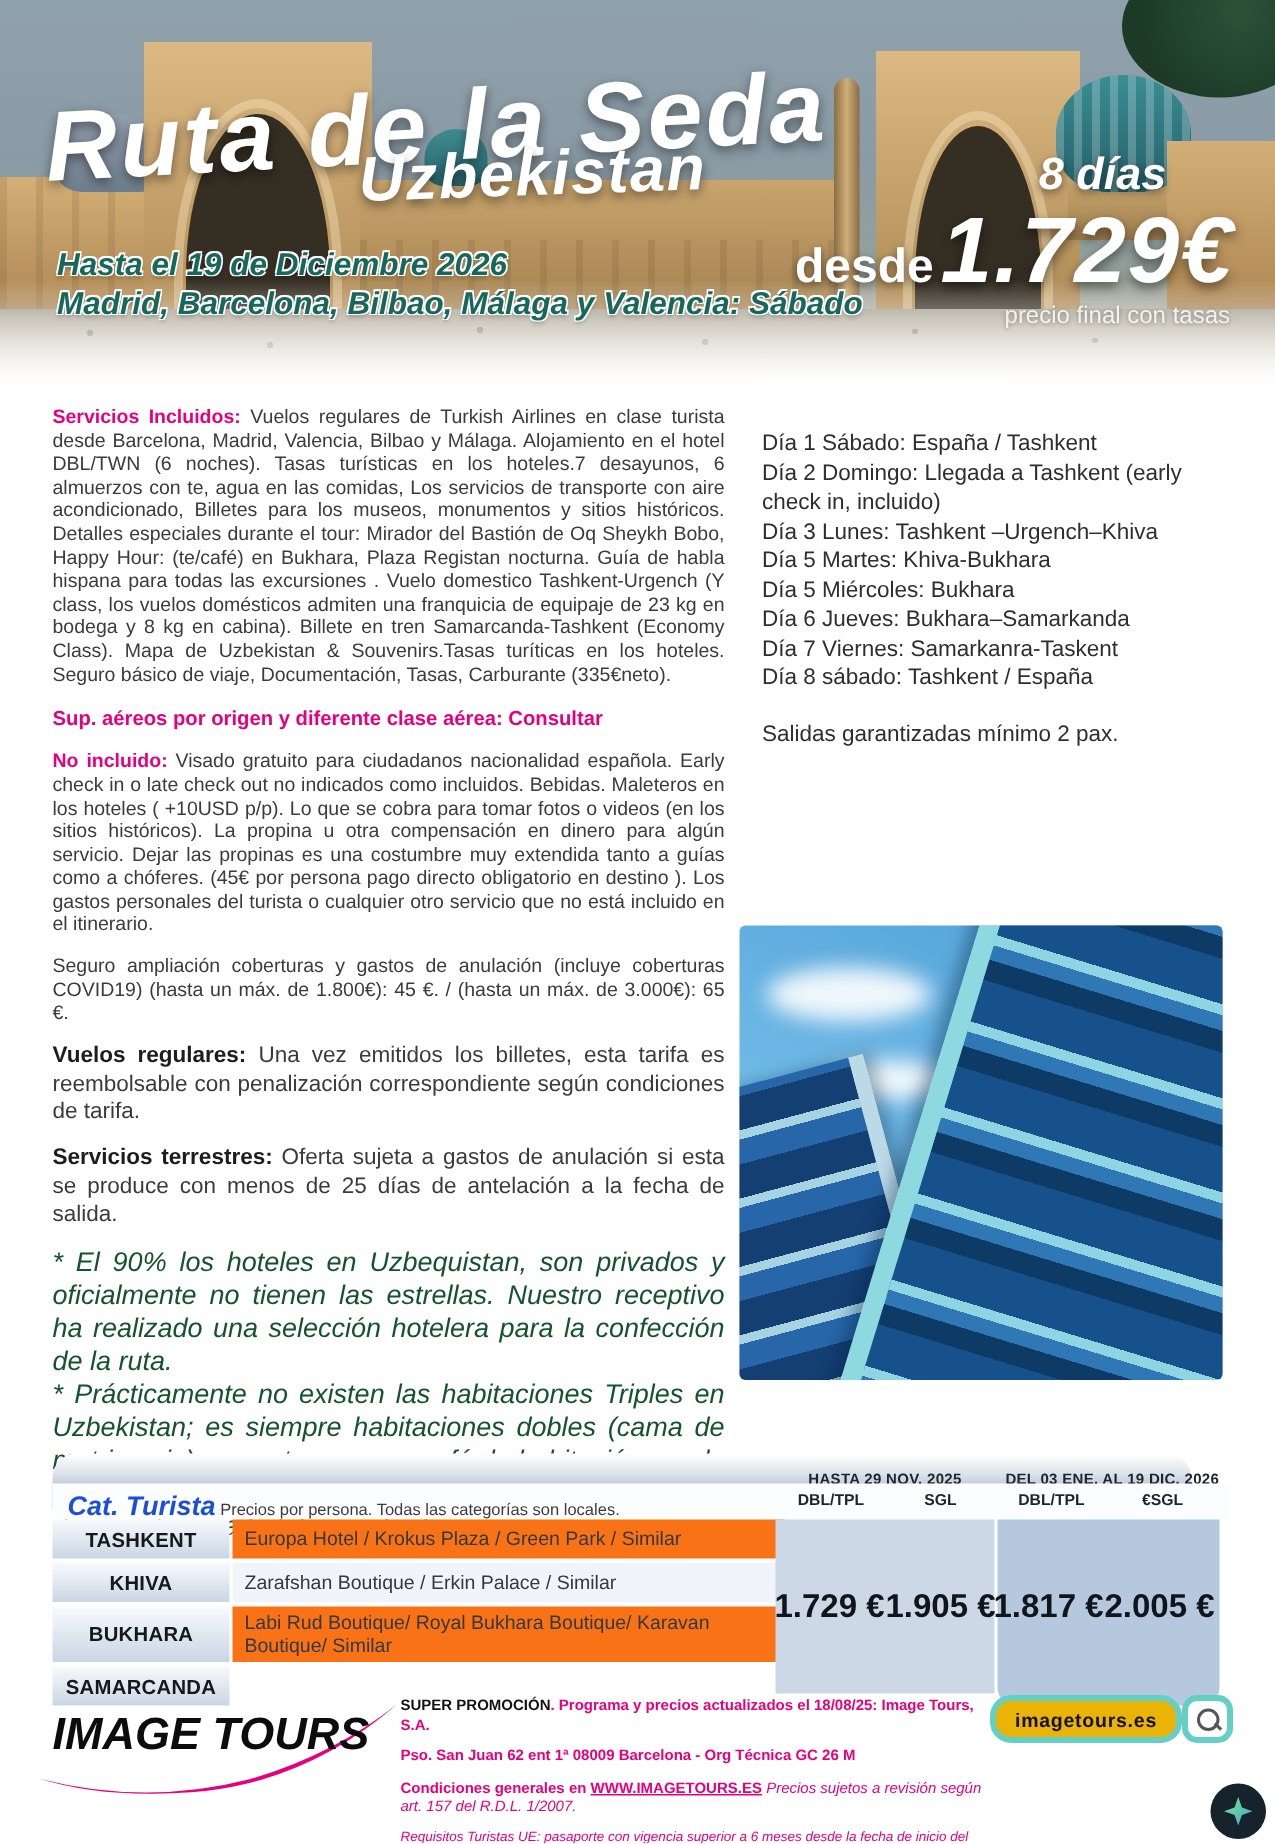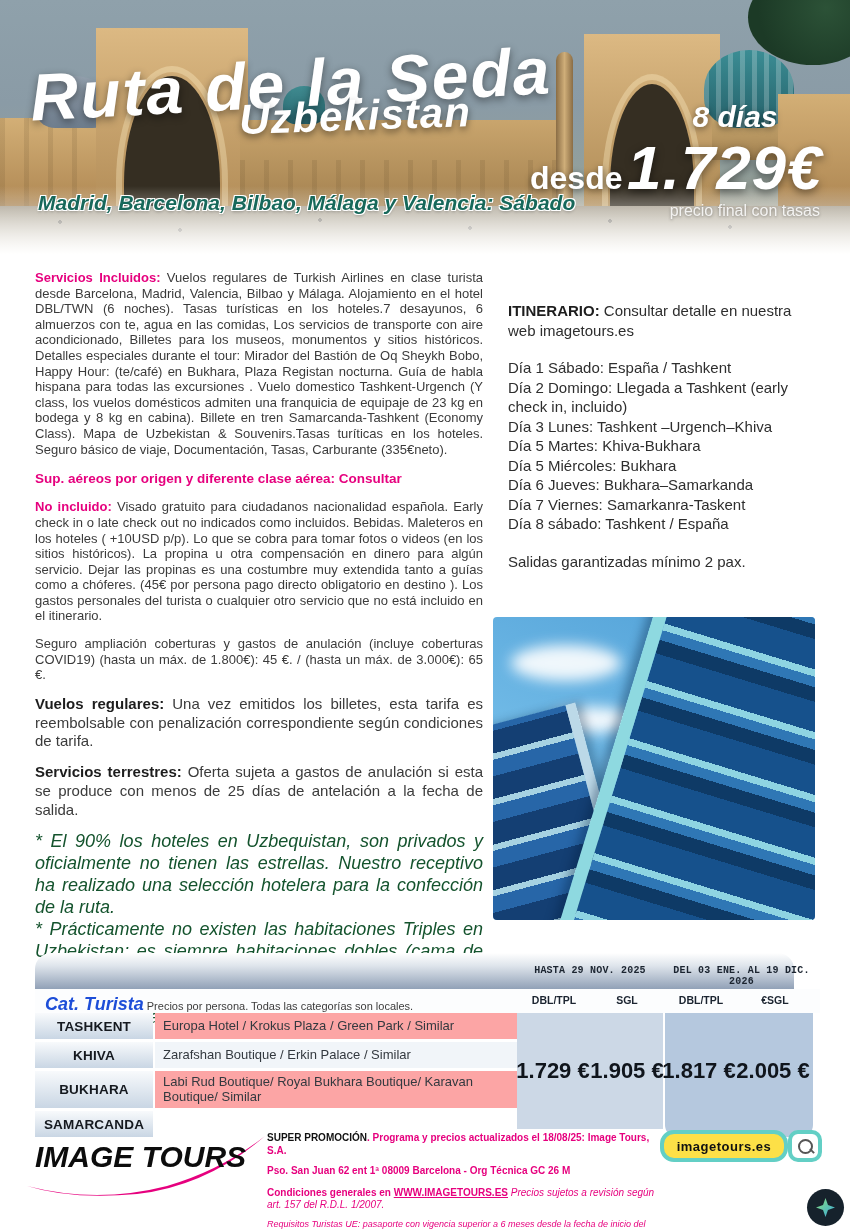--- a/index.html
+++ b/index.html
@@ -93,42 +93,42 @@
   .photo-dome{left:105px;bottom:50px;width:160px;height:95px;border-radius:50% 50% 8% 8%;
       background:linear-gradient(180deg,#8cc0dd,#3a76ad);}
   .photo-dome-pat{inset:6px;border-radius:inherit;
       background:repeating-linear-gradient(45deg,rgba(20,60,110,.5) 0 8px,transparent 8px 22px),
                  repeating-linear-gradient(-45deg,rgba(20,60,110,.5) 0 8px,transparent 8px 22px);}
   .brick{right:14px;bottom:-16px;width:100px;height:130px;transform:rotate(9deg);
       background:linear-gradient(180deg,#cfb68e,#b59a6f);}
 
   
   .pricing{position:absolute;left:35px;top:953px;width:785px;height:182px;font-family:"Liberation Sans",sans-serif;}
-  .band{position:absolute;left:0;top:0;width:759px;height:36px;border-radius:16px 16px 0 0;
-        background:linear-gradient(180deg,#ffffff 0%,#dfe5ec 35%,#91a1b7 100%);font-family:Liberation Mono, monospace;}
+  .band{position:absolute;left:0;top:16px;width:759px;height:36px;border-radius:16px 16px 0 0;
+        background:linear-gradient(180deg,#ffffff 0%,#dfe5ec 35%,#91a1b7 100%);}
   .period{position:absolute;top:12px;font-size:10px;font-weight:700;color:#1b2430;text-align:center;letter-spacing:.2px;}
   .period1{left:480px;width:150px;}
   .period2{left:628px;width:157px;}
   .hdr-row{position:absolute;left:0;top:36px;width:785px;height:24px;background:#fcfdfe;}
   .cat{position:absolute;left:10px;top:5px;font-size:11px;color:#3c3c3c;}
   .cat b{font-size:18px;color:#1d4ed8;font-style:italic;}
   .colhead{position:absolute;top:5px;width:90px;text-align:center;font-size:10.5px;font-weight:700;color:#1b2430;}
   .ch1{left:474px;} .ch2{left:547px;} .ch3{left:621px;} .ch4{left:695px;}
   .tbl-body{position:absolute;left:0;top:60px;width:785px;height:122px;}
   .panel{position:absolute;top:0;}
   .panel1{left:482px;width:146px;height:116px;background:#ccd8e6;}
   .panel2{left:630px;width:148px;height:124px;background:#b5c8de;border-radius:0 0 12px 12px;}
   .price{position:absolute;top:58px;transform:translate(-50%,-50%);font-size:22px;font-weight:700;color:#10151c;white-space:nowrap;}
   .pr1{left:518px;} .pr2{left:592px;} .pr3{left:664px;} .pr4{left:738px;}
   .p-row{display:flex;margin-bottom:3px;}
   .p-city{width:118px;display:flex;align-items:center;justify-content:center;
       font-size:13.5px;font-weight:700;color:#15191f;letter-spacing:.2px;
       background:linear-gradient(180deg,#f8fafc,#c9d6e4);}
   .p-hotels{width:352px;margin-left:2px;display:flex;align-items:center;padding:2px 8px;
-      font-size:13px;color:#33393f;background:#fca5a5;line-height:1.15;}
+      font-size:13px;color:#33393f;background:#f97316;line-height:1.15;}
   .p-row:nth-child(even) .p-hotels{background:#f1f5f9;}
   .r1{height:26px;} .r2{height:26px;} .r3{height:37px;} .r4{height:26px;}
 
   
   .logo{position:absolute;left:33px;top:1134px;width:230px;height:70px;}
   .logo-text{position:absolute;left:2px;top:6px;font-size:30px;font-weight:800;font-style:italic;
       color:#0c0c0c;letter-spacing:0;white-space:nowrap;}
   .logo-swoosh{position:absolute;left:-6px;top:0;}
 
   .f-text{position:absolute;left:267px;top:1132px;width:390px;font-size:10px;line-height:1.25;}
@@ -136,21 +136,21 @@
   .f-promo-label{font-weight:700;color:#111;}
   .f-promo-text{color:#e6007e;font-weight:600;}
   .f-address{margin-bottom:9px;color:#e6007e;font-weight:600;}
   .f-cond{margin-bottom:6px;color:#e6007e;}
   .f-cond-label{font-weight:700;}
   .f-cond-link{font-weight:700;text-decoration:underline;color:#e6007e;}
   .f-cond-text{font-style:italic;}
   .f-legal{font-size:9px;font-style:italic;color:#e6007e;line-height:1.35;}
 
   .searchbar{position:absolute;left:660px;top:1130px;width:162px;height:34px;}
-  .search-pill{position:absolute;left:0;top:0;width:120px;height:24px;background:#fde047;
+  .search-pill{position:absolute;left:0;top:0;width:120px;height:24px;background:#eab308;
       border:4px solid #63cfc5;border-radius:14px;display:flex;align-items:center;justify-content:center;
       font-size:13px;font-weight:700;color:#111;letter-spacing:.5px;}
   .search-btn{position:absolute;left:128px;top:0;width:26px;height:24px;background:#fff;
       border:4px solid #63cfc5;border-radius:10px;display:flex;align-items:center;justify-content:center;cursor:pointer;}
   .mag{position:relative;width:11px;height:11px;border:2px solid #555;border-radius:50%;}
   .mag::after{content:"";position:absolute;left:9px;top:9px;width:6px;height:2px;background:#555;transform:rotate(45deg);}
 
   .fab{position:absolute;left:807px;top:1189px;width:37px;height:37px;border-radius:50%;
       background:#16222c;display:flex;align-items:center;justify-content:center;cursor:pointer;}
   .fab-star{width:19px;height:19px;background:linear-gradient(135deg,#8ae07b,#37a8df);
@@ -190,20 +190,21 @@
     <div class="hero-fade"></div>
 
     <h1 class="hero-title">Ruta de la Seda</h1>
     <div class="hero-sub">Uzbekistan</div>
     <div class="hero-days">8 días</div>
     <div class="hero-price-row">
       <span class="desde">desde</span>
       <span class="precio">1.729€</span>
     </div>
     <div class="hero-price-note">precio final con tasas</div>
+    <div class="hero-validity">Hasta el 19 de Diciembre 2026</div>
     <div class="hero-departures">Madrid, Barcelona, Bilbao, Málaga y Valencia: Sábado</div>
   </header>
 
   <section class="left-col">
     <p class="p0"><span class="lbl">Servicios Incluidos:</span>
        <span>Vuelos regulares de Turkish Airlines en clase turista desde Barcelona, Madrid, Valencia, Bilbao y Málaga. Alojamiento en el hotel DBL/TWN (6 noches). Tasas turísticas en los hoteles.7 desayunos, 6 almuerzos con te, agua en las comidas, Los servicios de transporte con aire acondicionado, Billetes para los museos, monumentos y sitios históricos. Detalles especiales durante el tour: Mirador del Bastión de Oq Sheykh Bobo, Happy Hour: (te/café) en Bukhara, Plaza Registan nocturna. Guía de habla hispana para todas las excursiones . Vuelo domestico Tashkent-Urgench (Y class, los vuelos domésticos admiten una franquicia de equipaje de 23 kg en bodega y 8 kg en cabina). Billete en tren Samarcanda-Tashkent (Economy Class). Mapa de Uzbekistan &amp; Souvenirs.Tasas turíticas en los hoteles. Seguro básico de viaje, Documentación, Tasas, Carburante (335€neto).</span></p>
 
     <p class="sup-line">Sup. aéreos por origen y diferente clase aérea: Consultar</p>
 
     <p class="p0"><span class="lbl">No incluido:</span>
@@ -215,21 +216,20 @@
     <p class="p0 big"><span class="lbl-black">Servicios terrestres:</span>
        <span>Oferta sujeta a gastos de anulación si esta se produce con menos de 25 días de antelación a la fecha de salida.</span></p>
 
     <div class="notes">
       <p>* El 90% los hoteles en Uzbequistan, son privados y oficialmente no tienen las estrellas. Nuestro receptivo ha realizado una selección hotelera para la confección de la ruta.</p>
       <p>* Prácticamente no existen las habitaciones Triples en Uzbekistan; es siempre habitaciones dobles (cama de matrimonio) con extra-cama o sofá de habitación, por lo que no recomendamos usarlas para 3 adultos. No hay descuento para habitación Triple.</p>
     </div>
   </section>
 
   <aside class="right-col">
-    <p class="itin-head"><span class="lbl-black">ITINERARIO:</span><span> Consultar detalle en nuestra web imagetours.es</span></p>
     <div class="itin-days">
       <div>Día 1 Sábado: España / Tashkent</div>
       <div>Día 2 Domingo: Llegada a Tashkent (early check in, incluido)</div>
       <div>Día 3 Lunes: Tashkent –Urgench–Khiva</div>
       <div>Día 5 Martes: Khiva-Bukhara</div>
       <div>Día 5 Miércoles: Bukhara</div>
       <div>Día 6 Jueves: Bukhara–Samarkanda</div>
       <div>Día 7 Viernes: Samarkanra-Taskent</div>
       <div>Día 8 sábado: Tashkent / España</div>
     </div>

